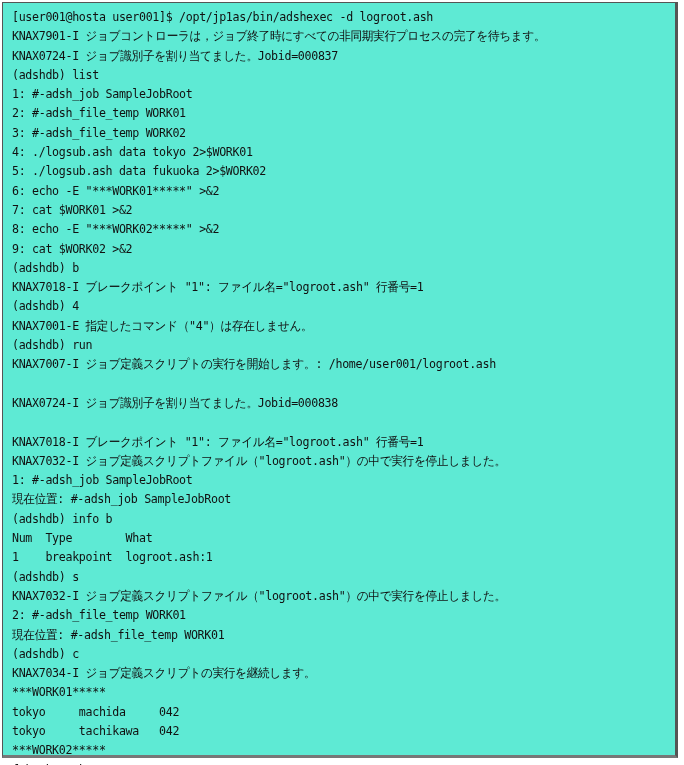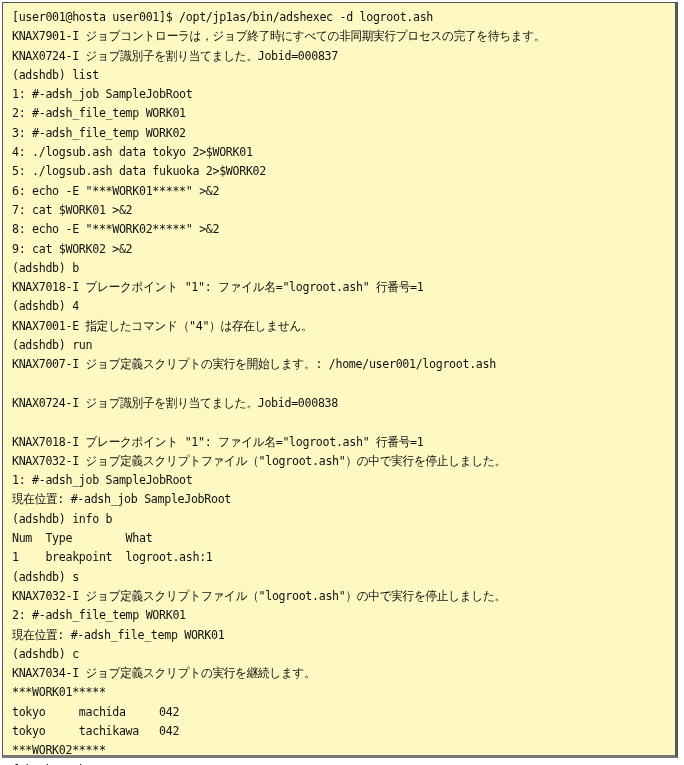--- a/index.html
+++ b/index.html
@@ -2,21 +2,21 @@
 <html><head>
 <meta charset="utf-8">
 <style>
   html, body { margin:0; padding:0; background:#ffffff; }
   body { width:684px; height:765px; position:relative; overflow:hidden; }
   .terminal {
     position:absolute; left:2px; top:2px; width:676px; height:756px;
     box-sizing:border-box;
     border-top:1px solid #555; border-left:1px solid #555;
     border-right:3px solid #555; border-bottom:3px solid #777;
-    background:#fef9c3;
+    background:#5eead4;
     padding:4px 0 0 9px;
   }
   .line {
     font-family:"DejaVu Sans Mono", "Liberation Mono", monospace;
     font-size:12.4px; line-height:19.3px; height:19.3px;
     color:#111; white-space:pre; letter-spacing:-0.35px;
     transform:scaleX(0.94); transform-origin:left center;
   }
 </style>
 </head>

